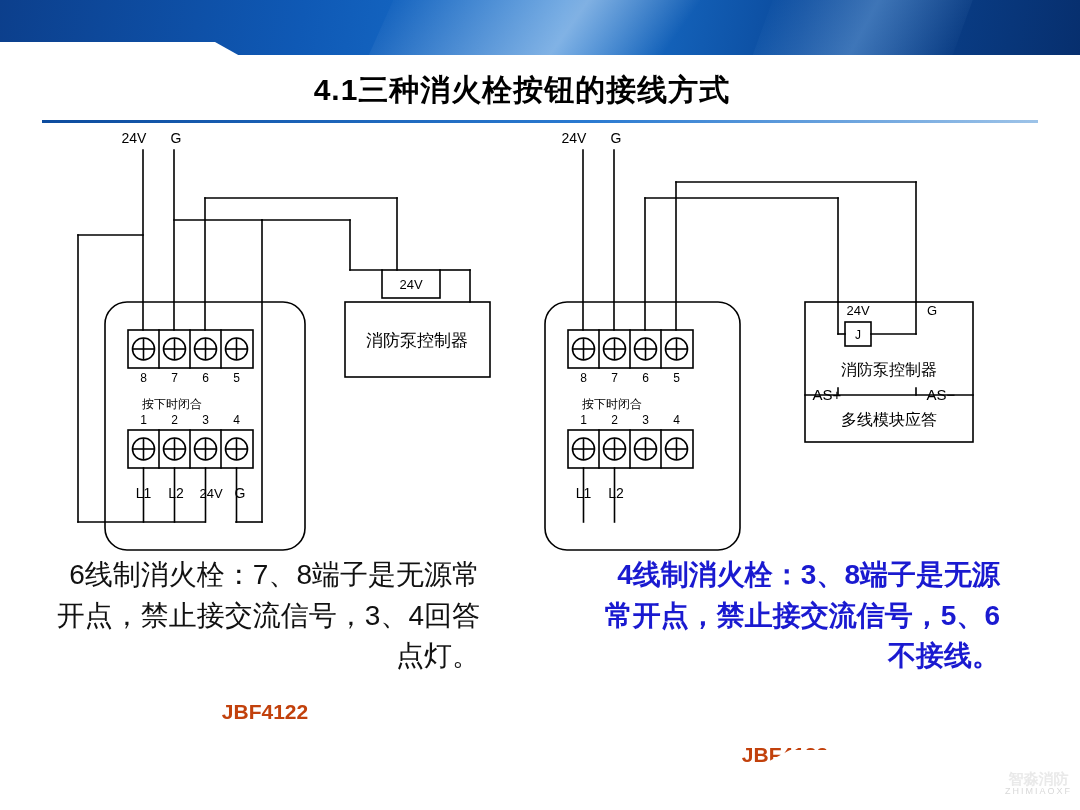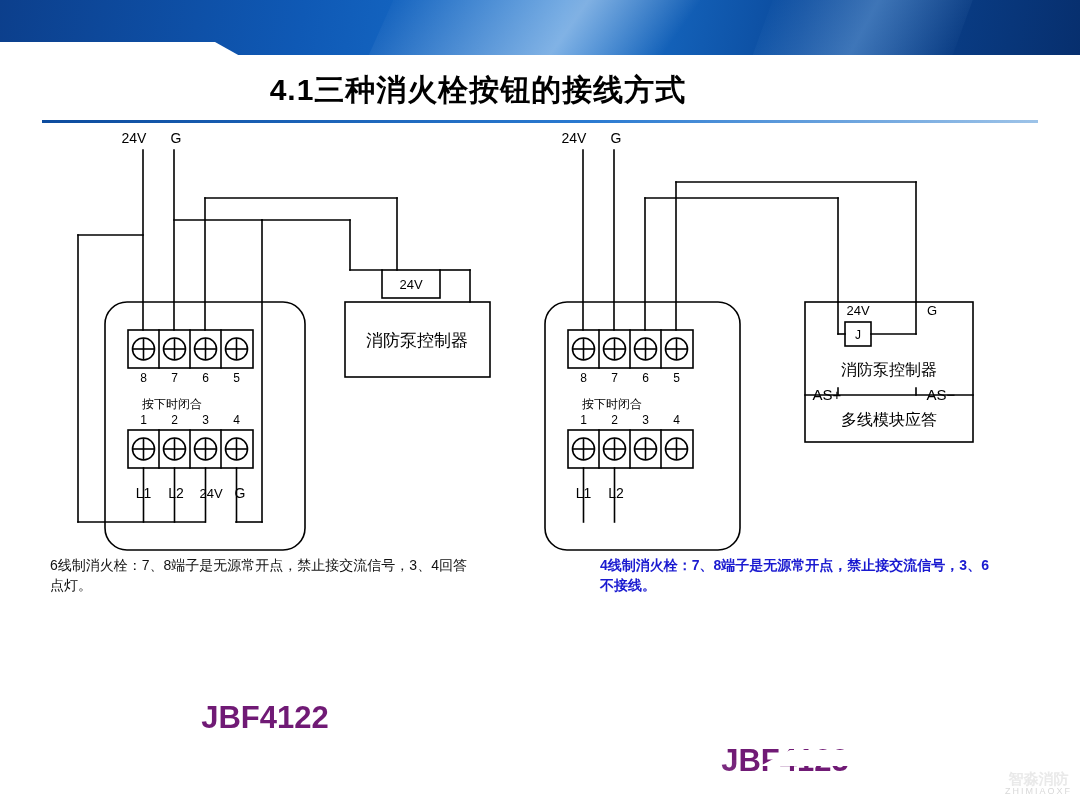--- a/index.html
+++ b/index.html
@@ -26,21 +26,21 @@
     transform:skewX(-20deg);
   }
   .banner-notch{
     position:absolute;left:0;top:42px;width:240px;height:14px;
     background:#ffffff;
     clip-path:polygon(0 0,215px 0,240px 14px,0 14px);
   }
   
   .title{
     position:absolute;left:0;top:70px;width:956px;text-align:center;
-    font-size:30px;font-weight:bold;color:#000000;letter-spacing:1px;
+    font-size:30px;font-weight:bold;color:#000000;letter-spacing:1px;padding-left:44px;
   }
   .title-rule{
     position:absolute;left:42px;top:120px;width:996px;height:3px;
     background:linear-gradient(90deg,#0d4c9e 0%,#2a7ad1 55%,#9dc3e8 100%);
   }
   
   .bottom-banner{
     position:absolute;left:0;bottom:0;width:1080px;height:50px;
     background:linear-gradient(95deg,#062a60 0%,#0a4592 30%,#1264bd 55%,#0a4governor 60%,#062c63 100%);
     overflow:hidden;
@@ -61,27 +61,27 @@
   }
   .wm{
     position:absolute;right:8px;bottom:14px;text-align:center;line-height:1.05;
   }
   .wm .wm-main{color:#e8e8e8;font-size:15px;font-weight:bold;opacity:.92;}
   .wm .wm-sub{color:#cfcfcf;font-size:9px;opacity:.8;letter-spacing:2px;}
   
   .svg-wrap{position:absolute;left:0;top:130px;width:1064px;height:560px;}
   
   .cap{
-    position:absolute;text-align:left;font-size:14px;line-height:1.45;
+    position:absolute;text-align:right;font-size:28px;line-height:1.45;
     font-weight:bold;
   }
   .cap-left{left:50px;top:555px;width:430px;color:#111111;font-weight:normal;}
   .cap-right{left:600px;top:555px;width:400px;color:#1a1ad0;}
   .model{
-    position:absolute;text-align:center;font-size:31px;font-weight:bold;color:#701a75;
+    position:absolute;text-align:center;font-size:21px;font-weight:bold;color:#c2410c;
   }
   .model-left{left:90px;top:700px;width:350px;}
   .model-right{left:620px;top:700px;width:330px;margin-top:43px;}
 </style>
 </head>
 <body>
 
 <div class="top-banner">
   <div class="shine"></div>
   <div class="shine2"></div>
@@ -272,21 +272,21 @@
     <text x="858" y="209" text-anchor="middle" font-size="12">J</text>
     <text x="889" y="245" text-anchor="middle" font-size="16">消防泵控制器</text>
     <text x="827" y="270" text-anchor="middle" font-size="15">AS+</text>
     <text x="941" y="270" text-anchor="middle" font-size="15">AS−</text>
     <text x="889" y="295" text-anchor="middle" font-size="16">多线模块应答</text>
   </g>
 </svg>
 </div>
 
 <div class="cap cap-left">6线制消火栓：7、8端子是无源常开点，禁止接交流信号，3、4回答点灯。</div>
-<div class="cap cap-right">4线制消火栓：7、8端子是无源常开点，禁止接交流信号，3、6不接线。</div>
+<div class="cap cap-right">4线制消火栓：3、8端子是无源常开点，禁止接交流信号，5、6不接线。</div>
 <div class="model model-left">JBF4122</div>
 <div class="model model-right">JBF4123</div>
 
 <div class="bottom-banner">
   <div class="bshine"></div>
 </div>
 <div class="bottom-notch"></div>
 <div class="site-url">www.jbufa.com</div>
 <div class="wm">
   <div class="wm-main">智淼消防</div>

